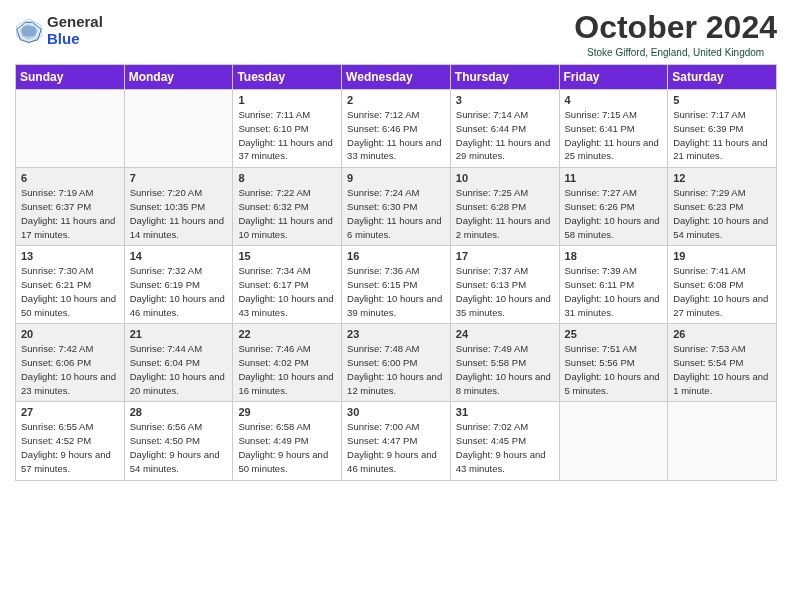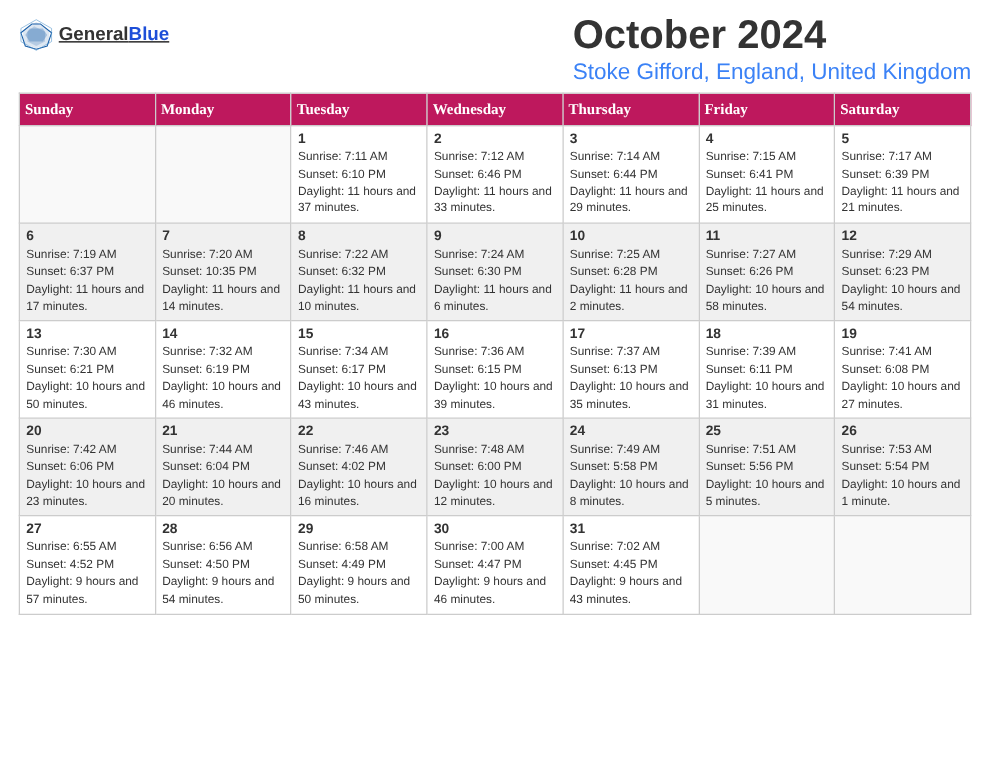--- a/index.html
+++ b/index.html
@@ -23,65 +23,64 @@
       margin-bottom: 4px;
     }
     .logo {
       display: flex;
       align-items: center;
       gap: 4px;
       margin-top: 4px;
     }
     .logo-text {
       display: flex;
+      flex-direction: column;
       line-height: 1.1;
-      text-decoration: underline;
     }
     .logo-general {
       font-size: 15px;
       font-weight: bold;
       color: #333;
     }
     .logo-blue {
       font-size: 15px;
       font-weight: bold;
       color: #1d4ed8;
     }
     .logo-icon {
       width: 28px;
       height: 28px;
     }
     .title-block {
-      text-align: left;
+      text-align: center;
     }
     .month-title {
       font-size: 32px;
       font-weight: bold;
       color: #333;
       line-height: 1.1;
     }
     .location {
-      font-size: 18px;
-      color: #3b82f6;
+      font-size: 10px;
+      color: #14532d;
       margin-top: 2px;
     }
     .calendar {
       width: 100%;
       border-collapse: collapse;
       margin-top: 6px;
     }
     .calendar th {
-      background: #be185d;
+      background: #6d28d9;
       color: #fff;
       font-size: 12px;
       font-weight: bold;
       padding: 5px 4px;
       text-align: left;
       border: 1px solid #ccc;
-      font-family: Liberation Serif, serif;
     }
     .calendar td {
       border: 1px solid #ccc;
       vertical-align: top;
       padding: 4px 5px;
       font-size: 10px;
       color: #333;
       width: calc(100%/7);
       min-height: 80px;
       background: #fff;

